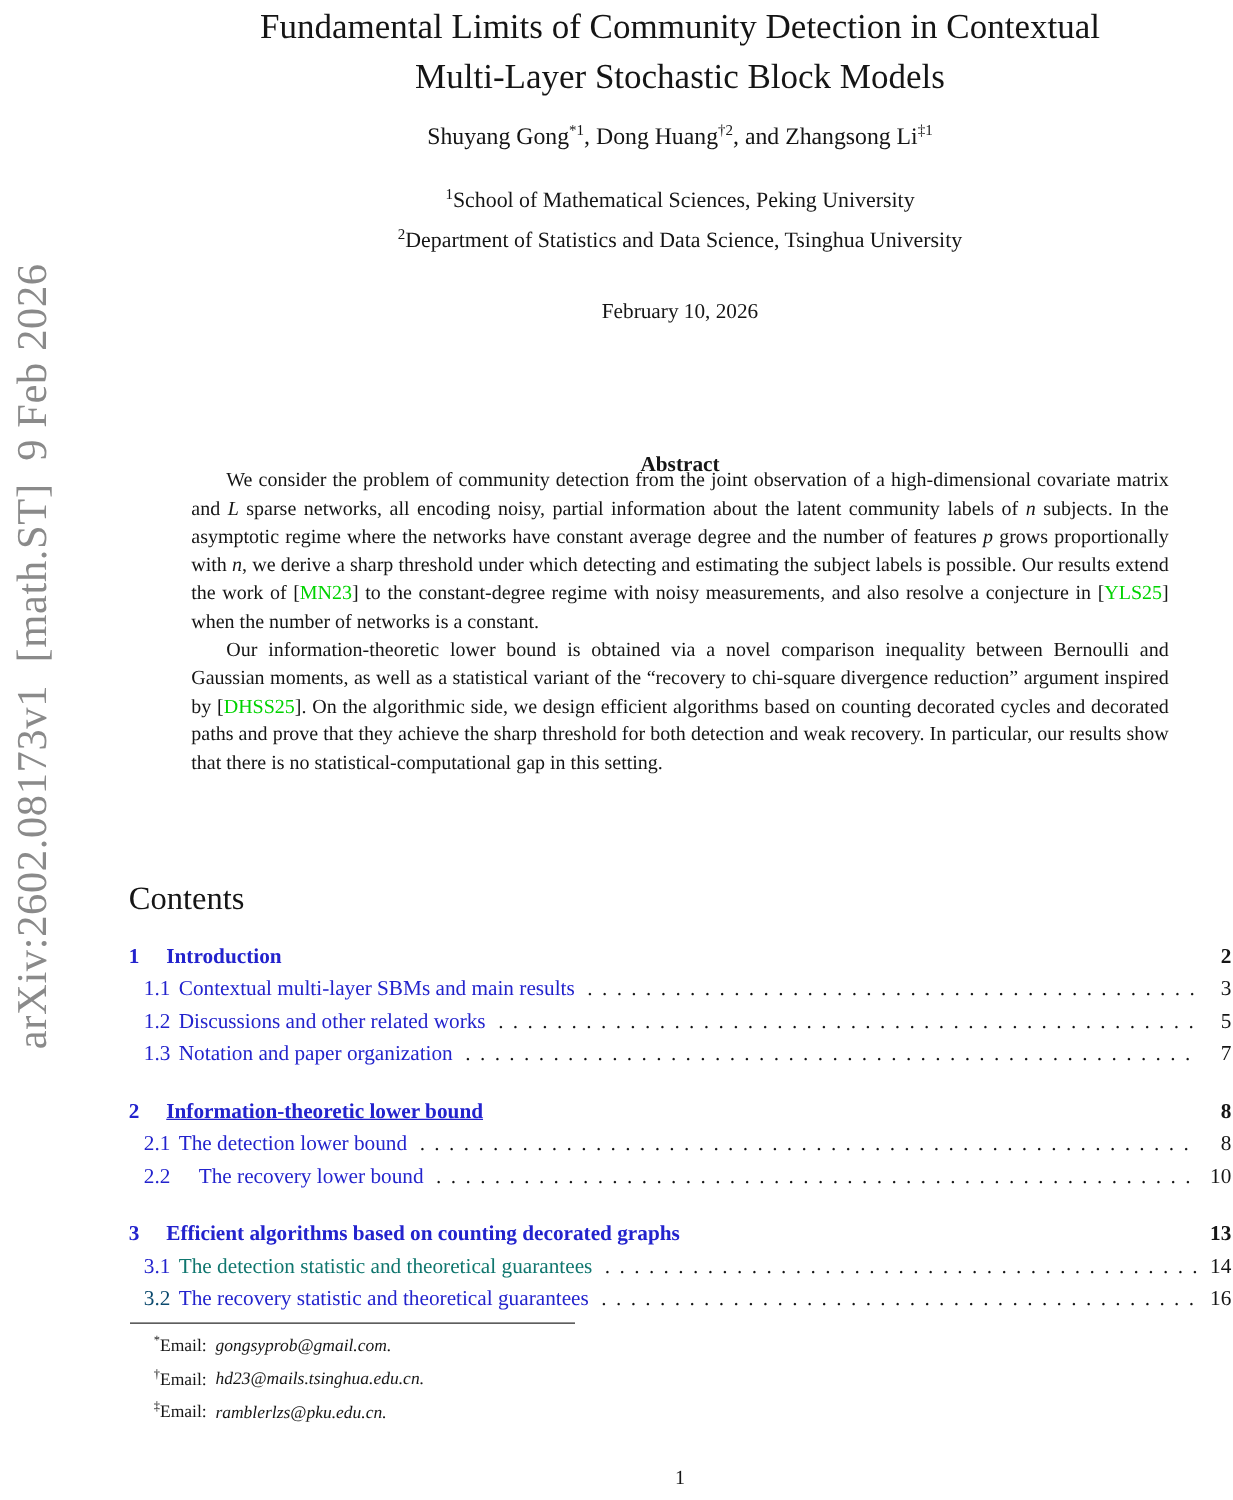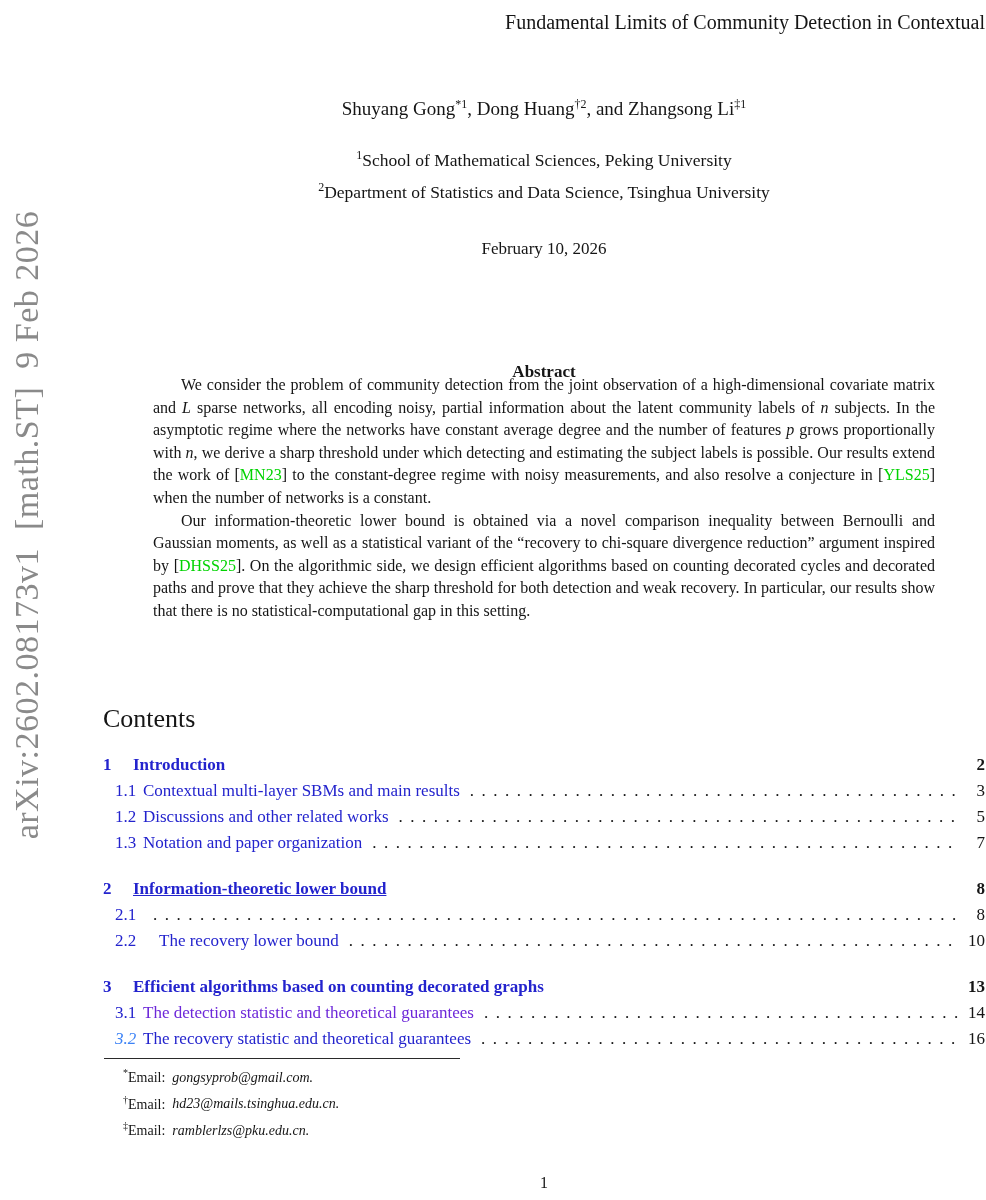--- a/index.html
+++ b/index.html
@@ -10,22 +10,22 @@
   }
   
   .watermark {
     position:absolute; left:27px; top:525px;
     transform:translate(-50%,-50%) rotate(-90deg);
     white-space:pre; font-size:34px; letter-spacing:0.5px;
   }
   
   .content { position:absolute; left:103px; top:0; width:882px; height:1200px; }
 
-  .title { position:absolute; top:2px; left:0; width:100%; text-align:right;
-           font-size:20px; line-height:40px; font-weight:normal; }
+  .title { position:absolute; top:2px; left:0; width:100%; text-align:center;
+           font-size:28px; line-height:40px; font-weight:normal; }
   .authors { position:absolute; top:97px; left:0; width:100%; text-align:center; font-size:19px; }
   .authors sup, .affil sup { font-size:12px; }
   .affils { position:absolute; top:142px; left:0; width:100%; text-align:center;
             font-size:17.5px; line-height:27px; }
   .date { position:absolute; top:239px; left:0; width:100%; text-align:center; font-size:17px; }
 
   .abs-heading { position:absolute; top:341px; left:0; width:100%; text-align:center;
                  font-size:17px; font-weight:bold;margin-top:21px; }
   .abs-body { position:absolute; top:374px; left:50px; width:782px;
               font-size:16px; line-height:22.6px; text-align:justify; }
@@ -61,20 +61,21 @@
 <body>
 
 <div class="page">
 
   <div class="watermark" style="color: rgb(138, 138, 138);">arXiv:2602.08173v1  [math.ST]  9 Feb 2026</div>
 
   <div class="content">
 
     <h1 class="title">
         <div>Fundamental Limits of Community Detection in Contextual</div>
+        <div>Multi-Layer Stochastic Block Models</div>
       </h1>
 
     <div class="authors"><span>Shuyang Gong</span><sup>*1</sup>, <span>Dong Huang</span><sup>†2</sup>, and <span>Zhangsong Li</span><sup>‡1</sup></div>
 
     <div class="affils">
         <div class="affil"><sup>1</sup>School of Mathematical Sciences, Peking University</div>
         <div class="affil"><sup>2</sup>Department of Statistics and Data Science, Tsinghua University</div>
       </div>
 
     <div class="date">February 10, 2026</div>
@@ -117,45 +118,46 @@
         </div>
         <div class="toc-group">
           <div class="toc-row toc-sec">
             <span class="toc-num" style="color: rgb(35, 35, 205);">2</span>
             <span class="toc-title" style="color: rgb(35, 35, 205); text-decoration: underline;">Information-theoretic lower bound</span>
             <span class="toc-fill"></span>
             <span class="toc-page">8</span>
           </div>
           <div class="toc-row toc-sub">
             <span class="toc-num" style="color: rgb(35, 35, 205);">2.1</span>
+            <span class="toc-title" style="color: rgb(35, 35, 205);">The detection lower bound</span>
             <span class="toc-dots">......................................................................</span>
             <span class="toc-page">8</span>
           </div>
           <div class="toc-row toc-sub">
             <span class="toc-num" style="color: rgb(35, 35, 205);">2.2</span>
             <span class="toc-title" style="color: rgb(35, 35, 205); margin-left: 16px;">The recovery lower bound</span>
             <span class="toc-dots">......................................................................</span>
             <span class="toc-page">10</span>
           </div>
         </div>
         <div class="toc-group">
           <div class="toc-row toc-sec">
             <span class="toc-num" style="color: rgb(35, 35, 205);">3</span>
             <span class="toc-title" style="color: rgb(35, 35, 205);">Efficient algorithms based on counting decorated graphs</span>
             <span class="toc-fill"></span>
             <span class="toc-page">13</span>
           </div>
           <div class="toc-row toc-sub">
             <span class="toc-num" style="color: rgb(35, 35, 205);">3.1</span>
-            <span class="toc-title" style="color: #6d28d9;">The detection statistic and theoretical guarantees</span>
+            <span class="toc-title" style="color: #0f766e;">The detection statistic and theoretical guarantees</span>
             <span class="toc-dots">......................................................................</span>
             <span class="toc-page">14</span>
           </div>
           <div class="toc-row toc-sub">
-            <span class="toc-num" style="color: #3b82f6; font-style: italic;">3.2</span>
+            <span class="toc-num" style="color: #0c4a6e;">3.2</span>
             <span class="toc-title" style="color: rgb(35, 35, 205);">The recovery statistic and theoretical guarantees</span>
             <span class="toc-dots">......................................................................</span>
             <span class="toc-page">16</span>
           </div>
         </div>
       </div>
 
     <div class="footnotes">
       <hr class="fn-rule">
       <div>

